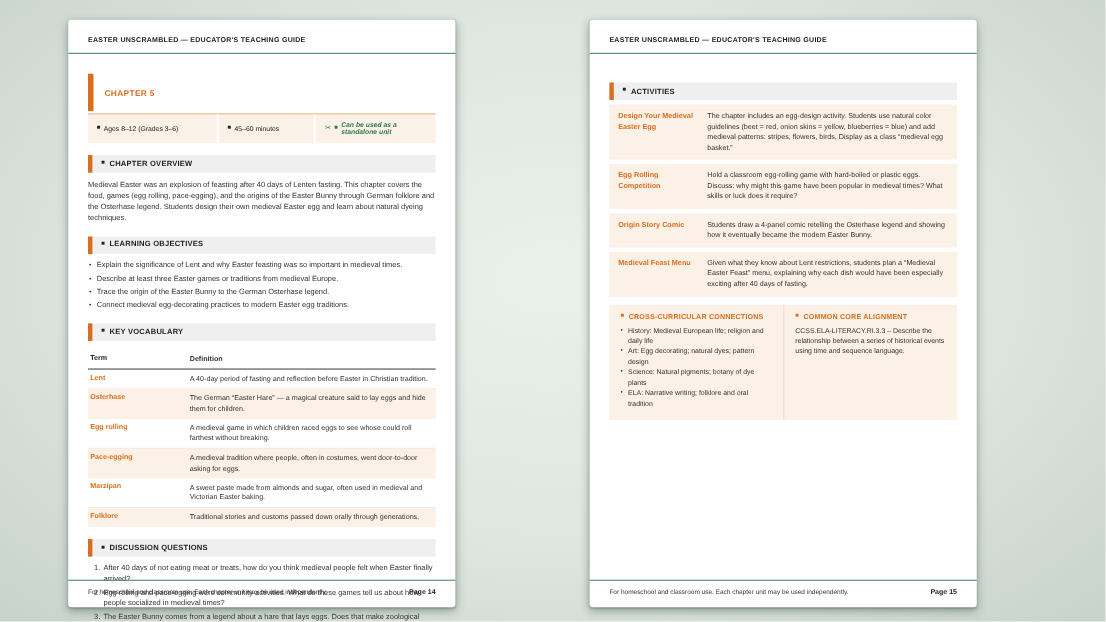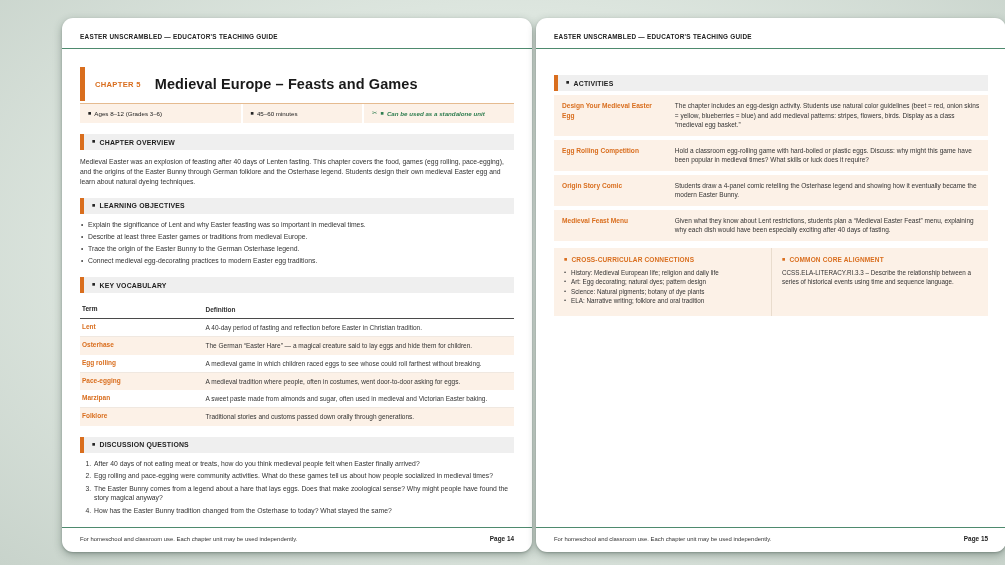--- a/index.html
+++ b/index.html
@@ -6,24 +6,24 @@
   html, body { width: 1005px; height: 565px; overflow: hidden; }
   body {
     font-family: "Liberation Sans", "DejaVu Sans", sans-serif;
     background: radial-gradient(ellipse at 50% 45%, #eaf1ec 0%, #dde6df 55%, #c8d3cb 100%);
     position: relative;
     color: #2b2b2b;
   }
   .page {
     position: absolute;
     top: 18px;
-    width: 470px;
+    width: 352px;
     height: 534px;
     background: #ffffff;
-    border-radius: 11px;
+    border-radius: 3px;
     box-shadow: 0 3px 9px rgba(40,60,50,0.38), 0 1px 2px rgba(40,60,50,0.25);
   }
   #page-1 { left: 62px; }
   #page-2 { left: 536px; }
 
   .doc-header {
     padding: 15px 18px 8px 18px;
     border-bottom: 1.5px solid #4e8a6e;
     font-size: 6.4px;
     font-weight: bold;
@@ -221,21 +221,20 @@
 
 <div class="page" id="page-1">
   <div class="doc-header">
     <span>EASTER UNSCRAMBLED — EDUCATOR'S TEACHING GUIDE</span>
   </div>
 
   <div class="content">
 
     <div class="chapter-head">
       <span class="chapter-label">CHAPTER 5</span>
-      <span class="chapter-title">Medieval Europe – Feasts and Games</span>
     </div>
 
     <div class="meta-bar">
       <div class="meta-cell c1">
         <span class="sq">■</span>
         <span>Ages 8–12 (Grades 3–6)</span>
       </div>
       <div class="meta-cell c2">
         <span class="sq">■</span>
         <span>45–60 minutes</span>

